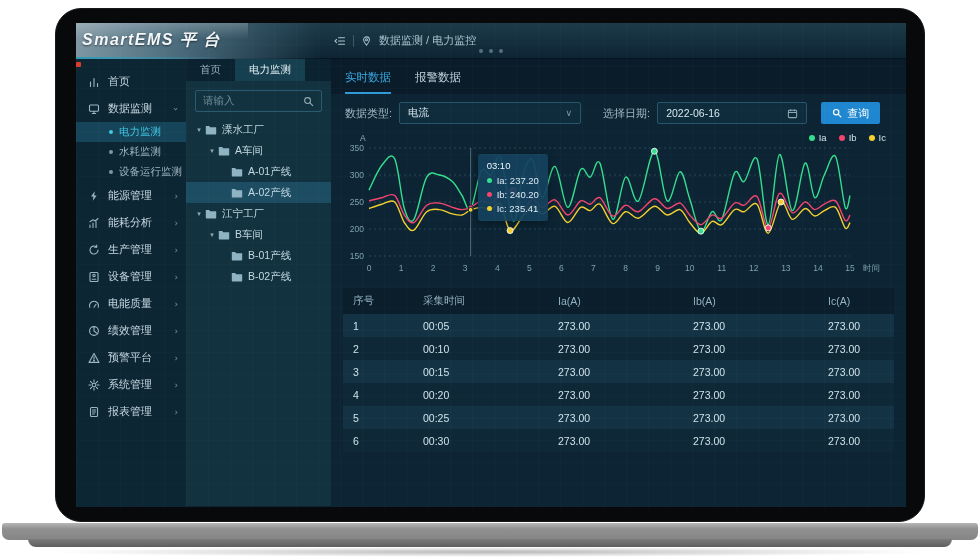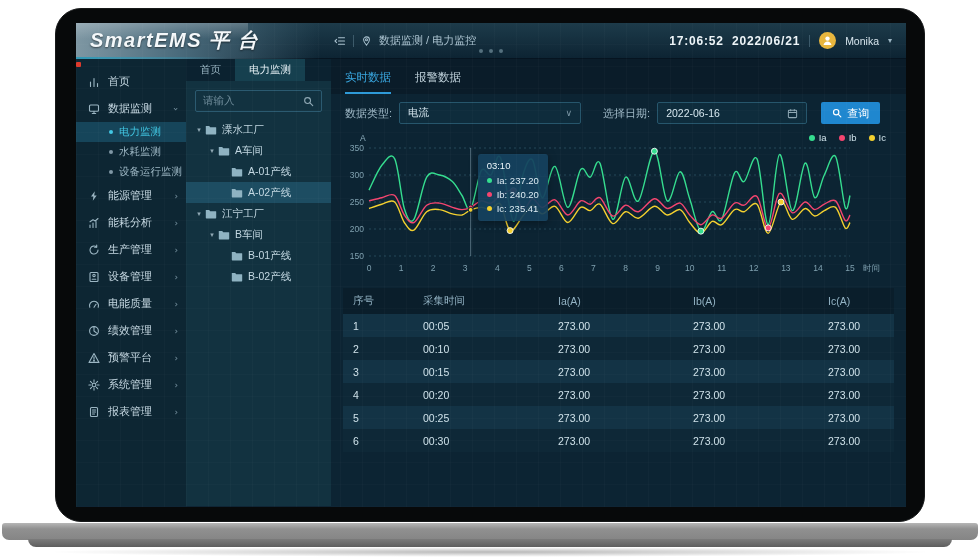--- a/index.html
+++ b/index.html
@@ -16,21 +16,21 @@
   .screen::after{content:"";position:absolute;inset:0;pointer-events:none;background-image:
     repeating-linear-gradient(90deg,rgba(255,255,255,.018) 0 1px,transparent 1px 22px),
     repeating-linear-gradient(0deg,rgba(255,255,255,.014) 0 1px,transparent 1px 22px);}
   .red-dot{position:absolute;left:0;top:39px;width:5px;height:5px;background:#dd3a2c;border-radius:1px;z-index:5;}
 
   
   .topbar{position:relative;height:36px;background:linear-gradient(180deg,#1d3b4a,#0d2433);display:flex;align-items:center;border-bottom:1px solid #061420;}
   .logo-plate{position:absolute;left:0;top:0;width:245px;height:36px;background:linear-gradient(90deg,#7e97a3,#4a6b7c 42%,rgba(13,36,51,0) 100%);}
   .logo-plate::before{content:"";position:absolute;left:0;top:0;width:70%;height:45%;background:linear-gradient(180deg,rgba(255,255,255,.22),rgba(255,255,255,0));}
   .logo-plate::after{content:"";position:absolute;left:0;bottom:0;width:62%;height:2px;background:linear-gradient(90deg,#2f98b5,rgba(47,152,181,0));}
-  .logo-text{position:relative;margin-left:14px;font-size:20px;font-weight:bold;font-style:italic;letter-spacing:1.5px;color:#f4f8fa;text-shadow:0 1px 2px rgba(0,0,0,.55);z-index:2;}
+  .logo-text{position:relative;margin-left:6px;font-size:16px;font-weight:bold;font-style:italic;letter-spacing:1.5px;color:#f4f8fa;text-shadow:0 1px 2px rgba(0,0,0,.55);z-index:2;}
   .crumb-area{position:absolute;left:258px;display:flex;align-items:center;gap:7px;font-size:11px;color:#a9c1ce;}
   .vdiv{width:1px;height:12px;background:#3c5a6a;display:inline-block;}
   .top-dots{position:absolute;left:50%;bottom:5px;transform:translateX(-50%);display:flex;gap:6px;}
   .top-dots span{width:4px;height:4px;border-radius:50%;background:#54707e;}
   .top-right{margin-left:auto;display:flex;align-items:center;gap:9px;padding-right:14px;z-index:2;}
   .clock{font-size:12px;font-weight:bold;letter-spacing:.8px;color:#eef5f8;}
   .avatar{width:17px;height:17px;border-radius:50%;background:#e8b63e;display:flex;align-items:center;justify-content:center;overflow:hidden;}
   .uname{font-size:10.5px;color:#d6e4ec;}
   .caret{font-size:8px;color:#9db7c4;}
 
@@ -120,34 +120,20 @@
             <span>数据监测</span>
             <span>/</span>
             <span>电力监控</span>
           </span>
         </div>
         <div class="top-dots">
             <span></span>
             <span></span>
             <span></span>
           </div>
-        <div class="top-right">
-          <span class="clock">
-            <span>17:06:52</span>&nbsp;&nbsp;<span>2022/06/21</span>
-          </span>
-          <span class="vdiv"></span>
-          <span class="avatar">
-            <svg width="13" height="13" viewBox="0 0 12 12">
-                <circle cx="6" cy="4.2" r="2" fill="#fff"></circle>
-                <path d="M2.3 10.2c.5-2.1 2-3.2 3.7-3.2s3.2 1.1 3.7 3.2z" fill="#fff"></path>
-              </svg>
-          </span>
-          <span class="uname">Monika</span>
-          <span class="caret">▾</span>
-        </div>
       </header>
 
       <div class="cols">
 
         <nav class="sidebar">
             <div class="nav-item">
        <span class="nav-ico">
                 <svg width="12" height="12" viewBox="0 0 12 12" fill="none" stroke="#9cb6c3" stroke-width="1.1" stroke-linecap="round" stroke-linejoin="round">
                   <path d="M2.5 10.5V6M6 10.5V2.5M9.5 10.5V7.5"></path>
                 </svg>

